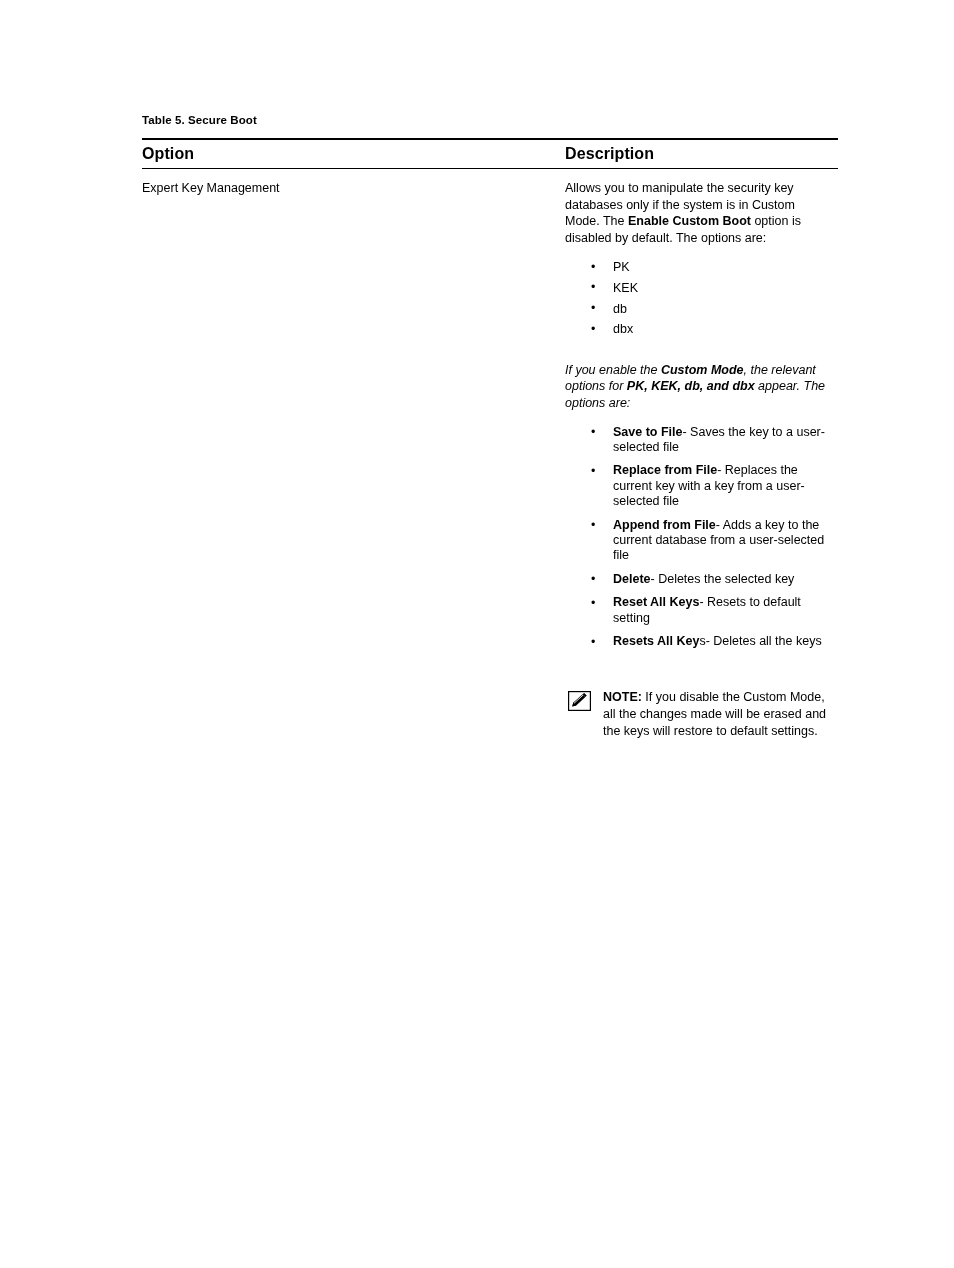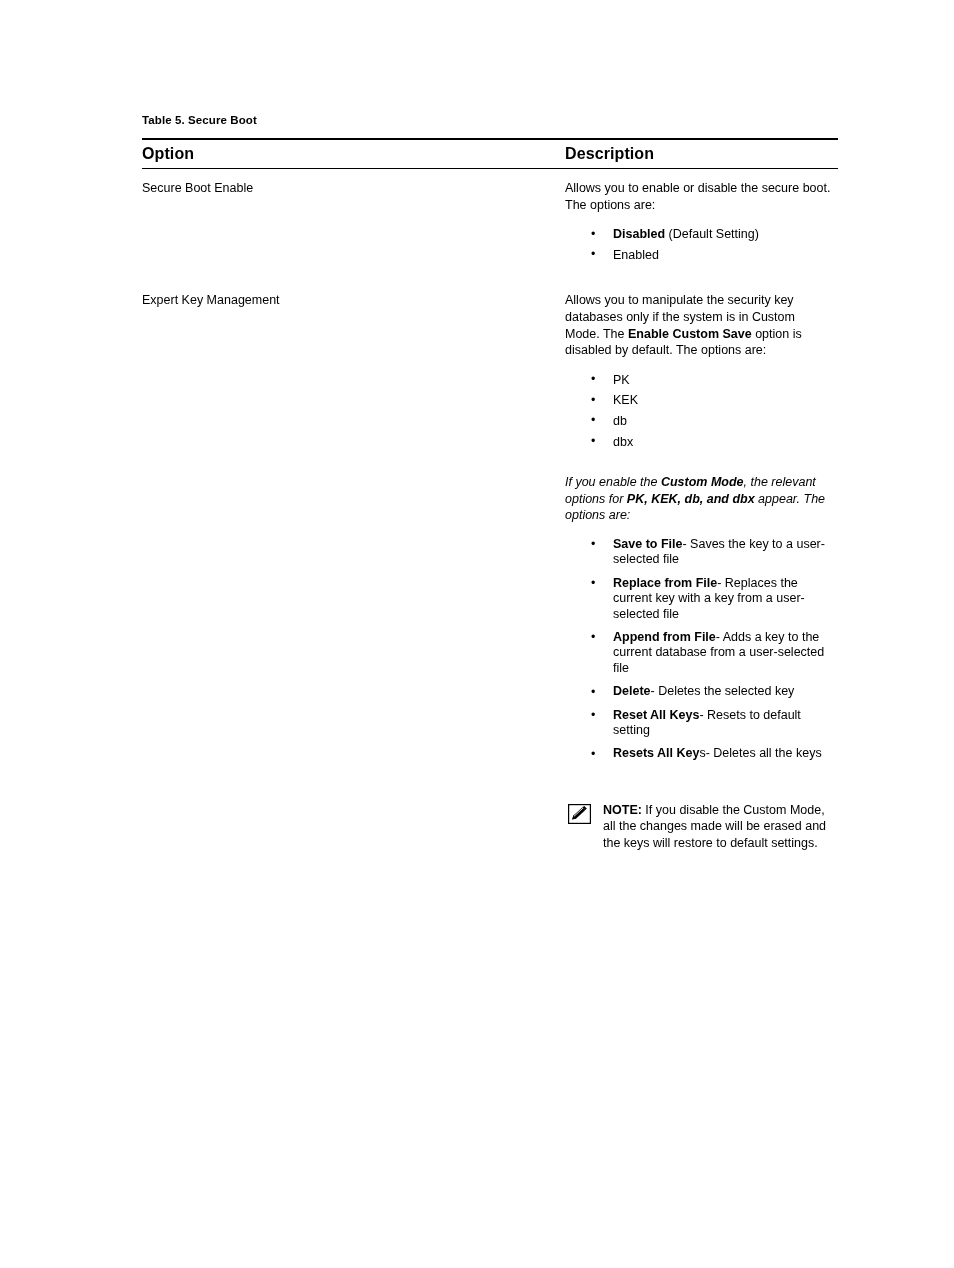--- a/index.html
+++ b/index.html
@@ -159,40 +159,28 @@
         <col class="col-desc">
       </colgroup>
       <thead>
         <tr>
           <th class="th-option">Option</th>
           <th class="th-desc">Description</th>
         </tr>
       </thead>
       <tbody>
 
-        <tr>
-          <td class="td-option">
-            <div class="opt-label">Secure Boot Enable</div>
-          </td>
-          <td class="td-desc">
-            <p class="p">Allows you to enable or disable the secure boot. The options are:</p>
-            <ul class="blist simple">
-              <li><b>Disabled</b><span> (Default Setting)</span></li>
-              <li><b></b><span>Enabled</span></li>
-            </ul>
-          </td>
-        </tr>
 
         <tr>
           <td class="td-option">
             <div class="opt-label">Expert Key Management</div>
           </td>
           <td class="td-desc">
 
-            <p class="p"><span>Allows you to manipulate the security key databases only if the system is in Custom Mode. The </span><b>Enable Custom Save</b><span> option is disabled by default. The options are:</span></p>
+            <p class="p"><span>Allows you to manipulate the security key databases only if the system is in Custom Mode. The </span><b>Enable Custom Boot</b><span> option is disabled by default. The options are:</span></p>
 
             <ul class="blist simple">
               <li>PK</li>
               <li>KEK</li>
               <li>db</li>
               <li>dbx</li>
             </ul>
 
             <p class="p" style="margin-top:24px;font-style:italic;"><span>If you enable the </span><b>Custom Mode</b><span>, the relevant options for </span><b>PK, KEK, db, and dbx</b><span> appear. The options are:</span></p>
 

